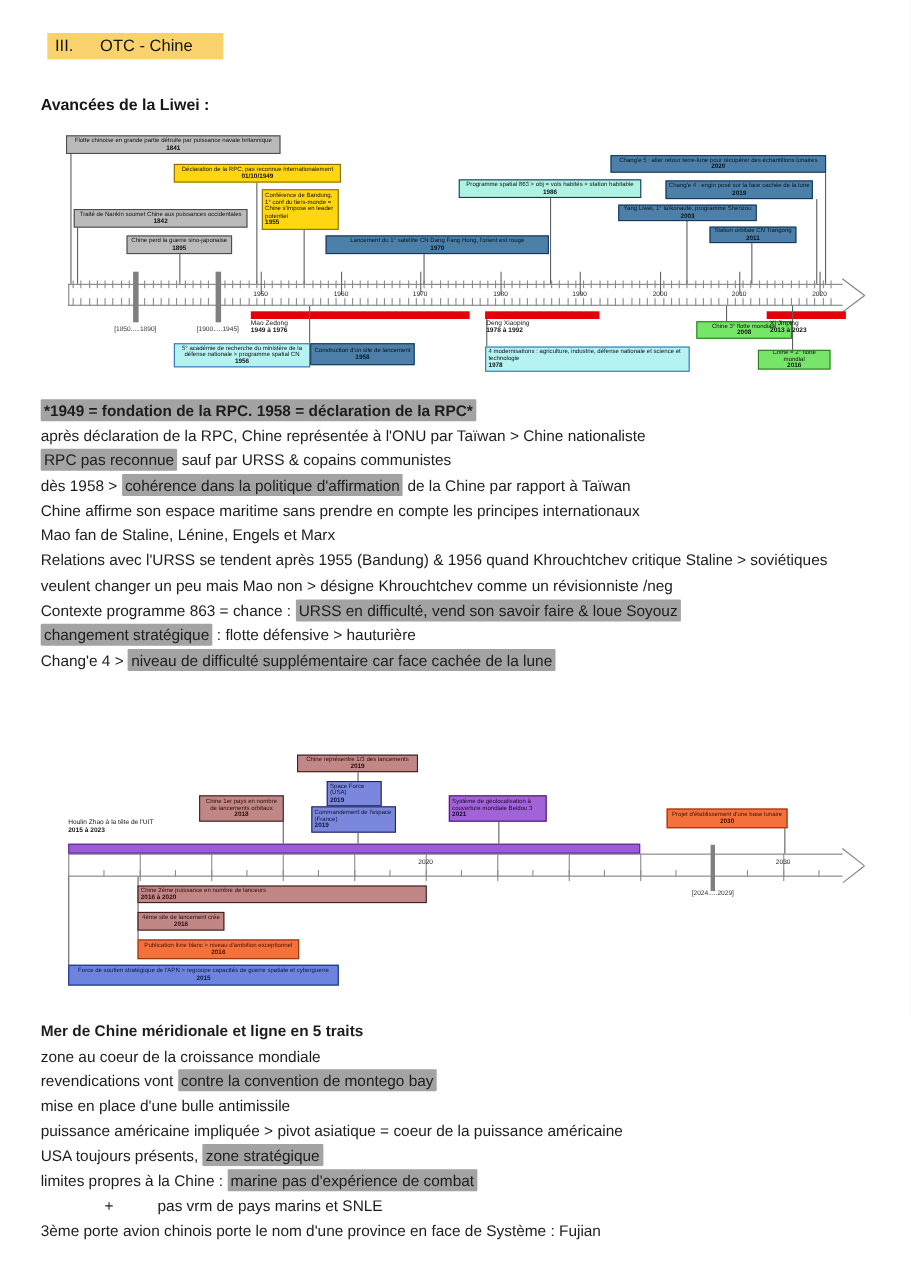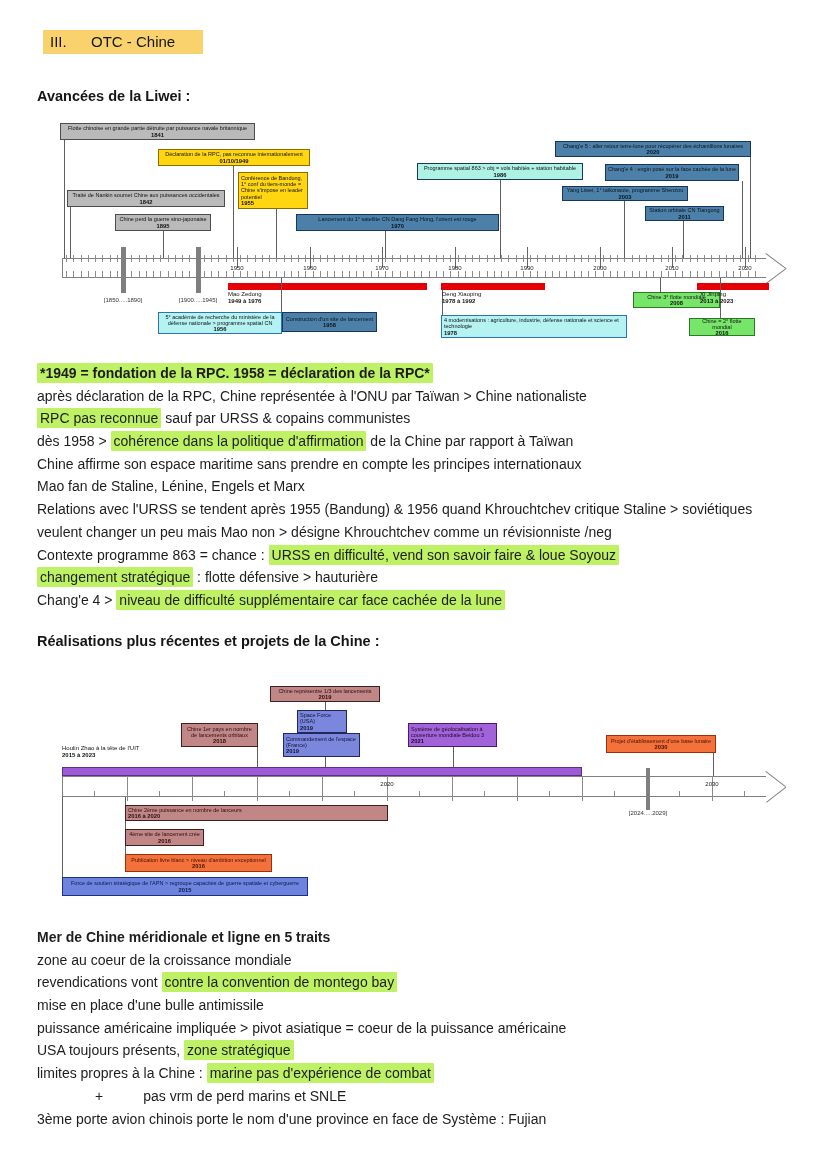--- a/index.html
+++ b/index.html
@@ -5,21 +5,21 @@
   html,body{margin:0;padding:0;background:#e9e9e9}
   .page{position:relative;width:828px;height:1169px;background:#ffffff;margin:0 auto;
         font-family:"Liberation Sans",sans-serif;overflow:hidden}
   .abs{position:absolute}
   .doc-title{position:absolute;left:43px;top:30px;font-size:15px;color:#141414}
   .hl-title{background:#f9d26d;display:inline-block;padding:3px 28px 4px 7px}
   .numeral{display:inline-block;width:41px}
   .sec{position:absolute;font-weight:bold;font-size:14.5px;color:#161616}
   .para{position:absolute;font-size:14px;color:#1d1d1d}
   .tline{height:22.7px;line-height:22.7px;white-space:nowrap}
-  .tline .hl{background:#bef264;padding:2px 3px;border-radius:1px}
+  .tline .hl{background:#a3a3a3;padding:2px 3px;border-radius:1px}
   .tline .b{font-weight:bold}
   .tline.indent{padding-left:58px}
   .tline .bullet{display:inline-block;margin-right:40px}
   
   .band{position:absolute;border:1px solid #808080;border-right:none;background:#fff;box-sizing:border-box}
   .thick{position:absolute;background:#7f7f7f}
   .vline{position:absolute;width:1px;background:#5f5f5f}
   .tick{position:absolute;width:1px;background:#8c8c8c}
   .aline{position:absolute;height:1px;background:#808080;transform-origin:0 0}
   .axlabel{position:absolute;font-size:6px;color:#222;text-align:center;width:26px;margin-left:-13px}
@@ -462,27 +462,26 @@
       <div class="tline"><span class="">dès 1958 &gt; </span><span class="hl ">cohérence dans la politique d'affirmation</span><span class=""> de la Chine par rapport à Taïwan</span></div>
       <div class="tline"><span class="">Chine affirme son espace maritime sans prendre en compte les principes internationaux</span></div>
       <div class="tline"><span class="">Mao fan de Staline, Lénine, Engels et Marx</span></div>
       <div class="tline"><span class="">Relations avec l'URSS se tendent après 1955 (Bandung) &amp; 1956 quand Khrouchtchev critique Staline &gt; soviétiques</span></div>
       <div class="tline"><span class="">veulent changer un peu mais Mao non &gt; désigne Khrouchtchev comme un révisionniste /neg</span></div>
       <div class="tline"><span class="">Contexte programme 863 = chance : </span><span class="hl ">URSS en difficulté, vend son savoir faire &amp; loue Soyouz</span></div>
       <div class="tline"><span class="hl ">changement stratégique</span><span class=""> : flotte défensive &gt; hauturière</span></div>
       <div class="tline"><span class="">Chang'e 4 &gt; </span><span class="hl ">niveau de difficulté supplémentaire car face cachée de la lune</span></div>
     </div>
 
-  <div class="sec" style="left:37px;top:633px">Réalisations plus récentes et projets de la Chine :</div>
 
   <div class="para" id="para2" style="left:37px;top:926px">
       <div class="tline"><span class="b">Mer de Chine méridionale et ligne en 5 traits</span></div>
       <div class="tline"><span class="">zone au coeur de la croissance mondiale</span></div>
       <div class="tline"><span class="">revendications vont </span><span class="hl ">contre la convention de montego bay</span></div>
       <div class="tline"><span class="">mise en place d'une bulle antimissile</span></div>
       <div class="tline"><span class="">puissance américaine impliquée &gt; pivot asiatique = coeur de la puissance américaine</span></div>
       <div class="tline"><span class="">USA toujours présents, </span><span class="hl ">zone stratégique</span></div>
       <div class="tline"><span class="">limites propres à la Chine : </span><span class="hl ">marine pas d'expérience de combat</span></div>
-      <div class="tline indent"><span class="bullet">+</span><span class="">pas vrm de perd marins et SNLE</span></div>
+      <div class="tline indent"><span class="bullet">+</span><span class="">pas vrm de pays marins et SNLE</span></div>
       <div class="tline"><span class="">3ème porte avion chinois porte le nom d'une province en face de Système : Fujian</span></div>
     </div>
 
 </div>
 
 </body></html>

